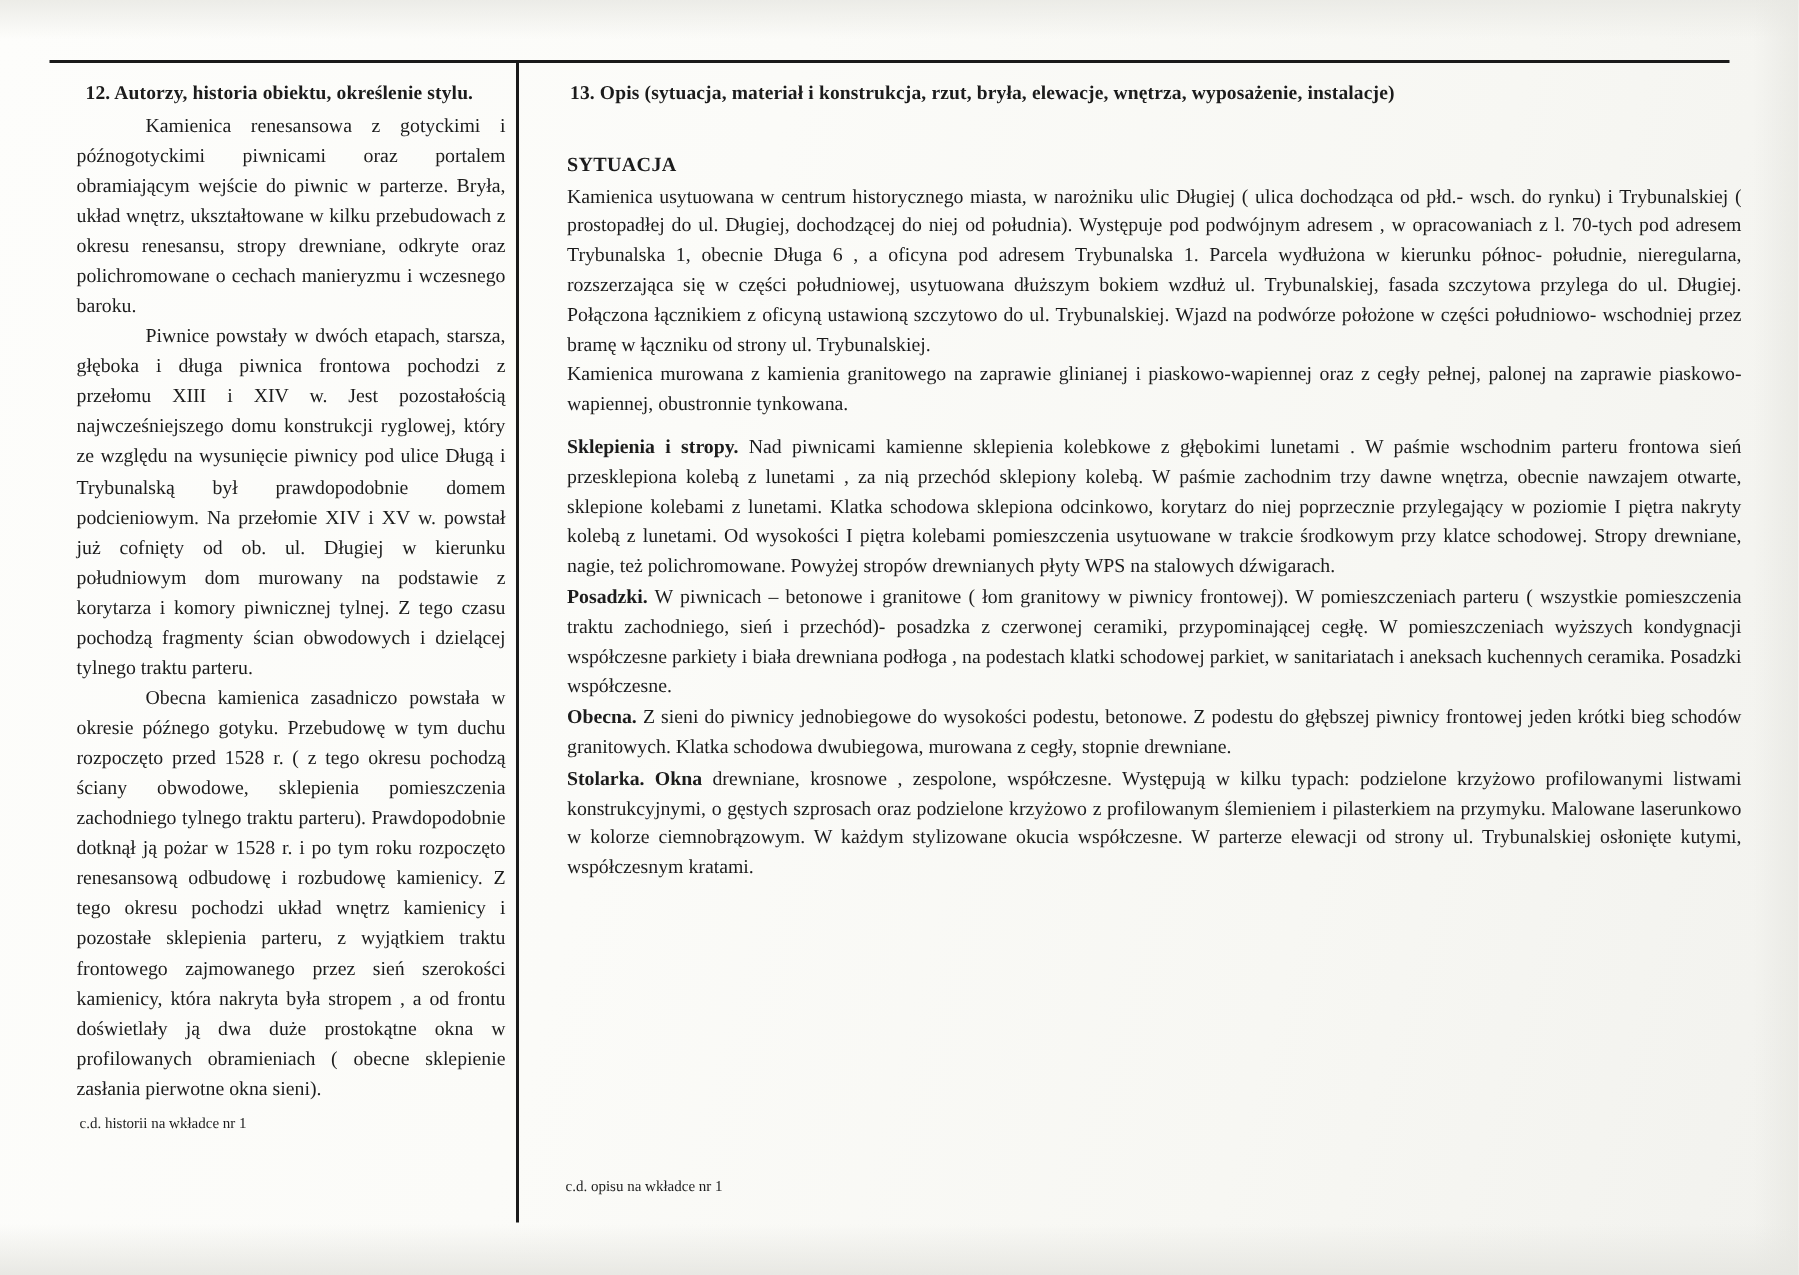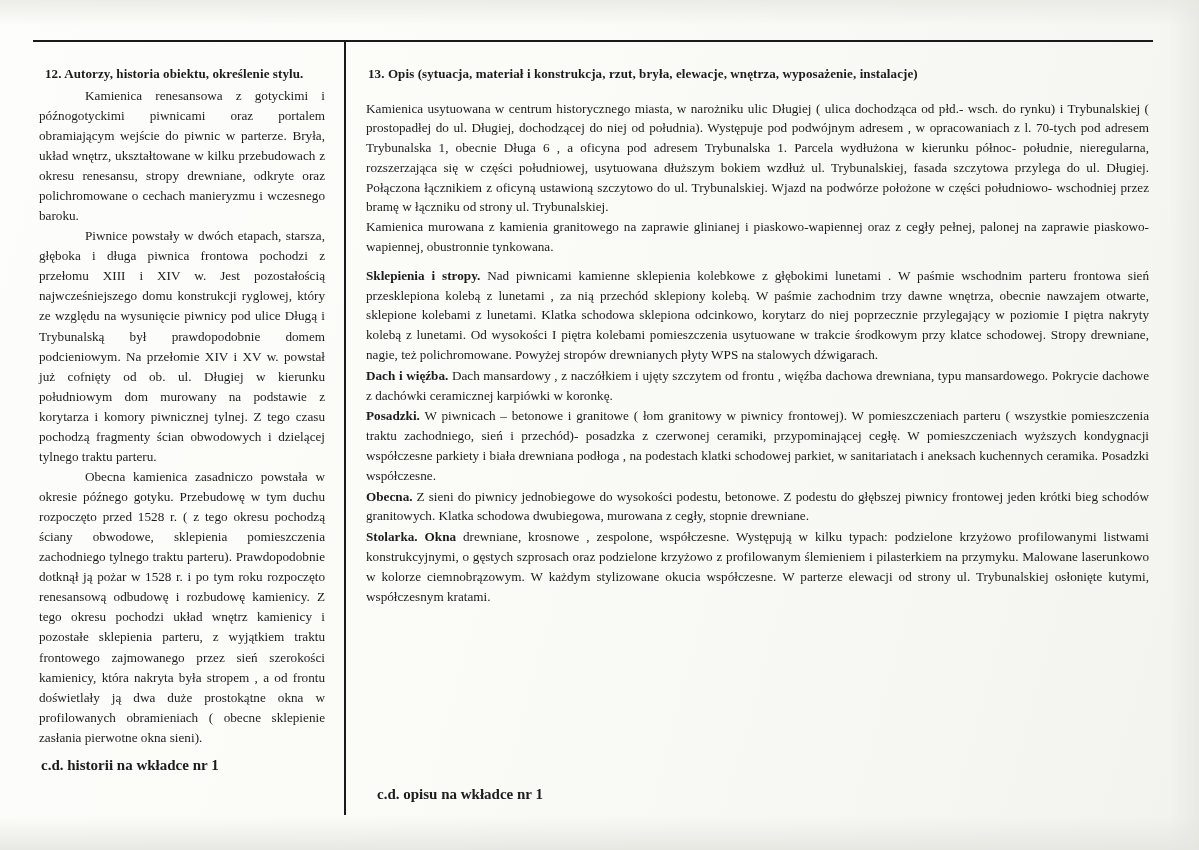--- a/index.html
+++ b/index.html
@@ -64,22 +64,23 @@
     left: 311px;
     top: 0;
     width: 2px;
     height: 775px;
     background: #1a1a1a;
   }
 
   
   .col {
     position: absolute;
-    top: 24px;
+    top: 12px;
     box-sizing: border-box;
+    margin-left: 12px;
   }
   .col-left {
     left: 0;
     width: 300px;
     padding: 0 8px 0 6px;
     font-size: 13.2px;
     line-height: 1.52;
   }
   .col-right {
     left: 327px;
@@ -127,22 +128,22 @@
   .block + .block { margin-top: 1px; }
 
   .lead {
     font-weight: bold;
   }
 
   .spacer-sm { height: 9px; }
   .spacer-md { height: 13px; }
 
   .footnote {
-    font-weight: bold;
-    font-size: 15px;
+    font-weight: normal;
+    font-size: 10px;
     margin-top: 6px;
   }
   .col-left .footnote { text-align: left; margin-left: 2px; }
   .footer-row-right {
     position: absolute;
     left: 327px;
     top: 740px;
     width: 780px;
     margin-left: 17px;
   }
@@ -167,29 +168,29 @@
       <p class="para">Obecna kamienica zasadniczo powstała w okresie późnego gotyku. Przebudowę w tym duchu rozpoczęto przed 1528 r. ( z tego okresu pochodzą ściany obwodowe, sklepienia pomieszczenia zachodniego tylnego traktu parteru). Prawdopodobnie dotknął ją pożar w 1528 r. i po tym roku rozpoczęto renesansową odbudowę i rozbudowę kamienicy. Z tego okresu pochodzi układ wnętrz kamienicy i pozostałe sklepienia parteru, z wyjątkiem traktu frontowego zajmowanego przez  sień szerokości kamienicy, która nakryta była stropem , a od frontu doświetlały ją dwa duże prostokątne okna w profilowanych obramieniach  ( obecne sklepienie zasłania pierwotne okna sieni).</p>
 
       <div class="footnote">c.d. historii na wkładce nr 1</div>
     </div>
 
     <div class="col col-right">
       <div class="col-head">13. Opis (sytuacja, materiał i konstrukcja, rzut, bryła, elewacje, wnętrza, wyposażenie, instalacje)</div>
 
       <div class="spacer-md"></div>
 
+      <div class="section-title">SYTUACJA</div>
       <p class="para no-indent">Kamienica usytuowana w centrum historycznego miasta, w narożniku ulic Długiej  ( ulica dochodząca od płd.- wsch. do rynku) i Trybunalskiej ( prostopadłej do ul. Długiej, dochodzącej do niej od południa). Występuje pod podwójnym adresem , w opracowaniach z l. 70-tych pod adresem Trybunalska 1, obecnie Długa 6 , a oficyna pod adresem Trybunalska 1. Parcela wydłużona w kierunku północ- południe, nieregularna, rozszerzająca się w części południowej, usytuowana dłuższym bokiem wzdłuż ul. Trybunalskiej, fasada szczytowa przylega do ul. Długiej. Połączona łącznikiem z oficyną ustawioną szczytowo do ul. Trybunalskiej. Wjazd na podwórze położone w części południowo- wschodniej przez bramę w łączniku  od strony ul. Trybunalskiej.</p>
 
       <p class="para no-indent">Kamienica murowana z kamienia granitowego na zaprawie glinianej i piaskowo-wapiennej  oraz z cegły pełnej, palonej  na zaprawie piaskowo-wapiennej, obustronnie tynkowana.</p>
 
       <div class="spacer-sm"></div>
 
       <p class="block"><span class="lead">Sklepienia i stropy.</span><span> Nad piwnicami kamienne sklepienia kolebkowe z głębokimi lunetami . W paśmie wschodnim  parteru frontowa sień przesklepiona kolebą z lunetami , za nią przechód sklepiony kolebą.  W  paśmie zachodnim trzy dawne wnętrza, obecnie nawzajem otwarte, sklepione kolebami z lunetami. Klatka schodowa sklepiona odcinkowo, korytarz do niej poprzecznie przylegający w poziomie I piętra nakryty kolebą z lunetami. Od wysokości I piętra  kolebami pomieszczenia usytuowane w trakcie środkowym przy klatce schodowej. Stropy drewniane, nagie, też polichromowane. Powyżej stropów drewnianych  płyty WPS na stalowych dźwigarach.</span></p>
 
-      <p class="block"><span class="lead">Dach i więźba.</span><span> Dach mansardowy , z naczółkiem i ujęty szczytem od frontu ,   więźba dachowa  drewniana, typu mansardowego. Pokrycie dachowe z dachówki ceramicznej karpiówki w koronkę.</span></p>
 
       <p class="block"><span class="lead">Posadzki.</span><span> W piwnicach – betonowe i granitowe ( łom granitowy w piwnicy frontowej). W pomieszczeniach parteru ( wszystkie pomieszczenia traktu zachodniego, sień i przechód)- posadzka z czerwonej ceramiki, przypominającej cegłę. W pomieszczeniach wyższych kondygnacji współczesne parkiety i biała drewniana podłoga , na podestach klatki schodowej parkiet, w sanitariatach i aneksach kuchennych ceramika. Posadzki współczesne.</span></p>
 
       <p class="block"><span class="lead">Obecna.</span><span> Z sieni do piwnicy jednobiegowe do wysokości podestu, betonowe. Z podestu do głębszej piwnicy frontowej jeden krótki bieg schodów granitowych. Klatka schodowa dwubiegowa, murowana z cegły, stopnie drewniane.</span></p>
 
       <p class="block"><span class="lead">Stolarka. Okna</span><span> drewniane, krosnowe , zespolone, współczesne. Występują w kilku typach: podzielone krzyżowo profilowanymi listwami konstrukcyjnymi, o gęstych szprosach oraz podzielone krzyżowo z profilowanym ślemieniem i pilasterkiem na przymyku. Malowane laserunkowo w kolorze ciemnobrązowym.  W każdym stylizowane okucia współczesne. W parterze elewacji od strony ul. Trybunalskiej osłonięte kutymi, współczesnym kratami.</span></p>
 
     </div>
 
     <div class="footer-row-right">

